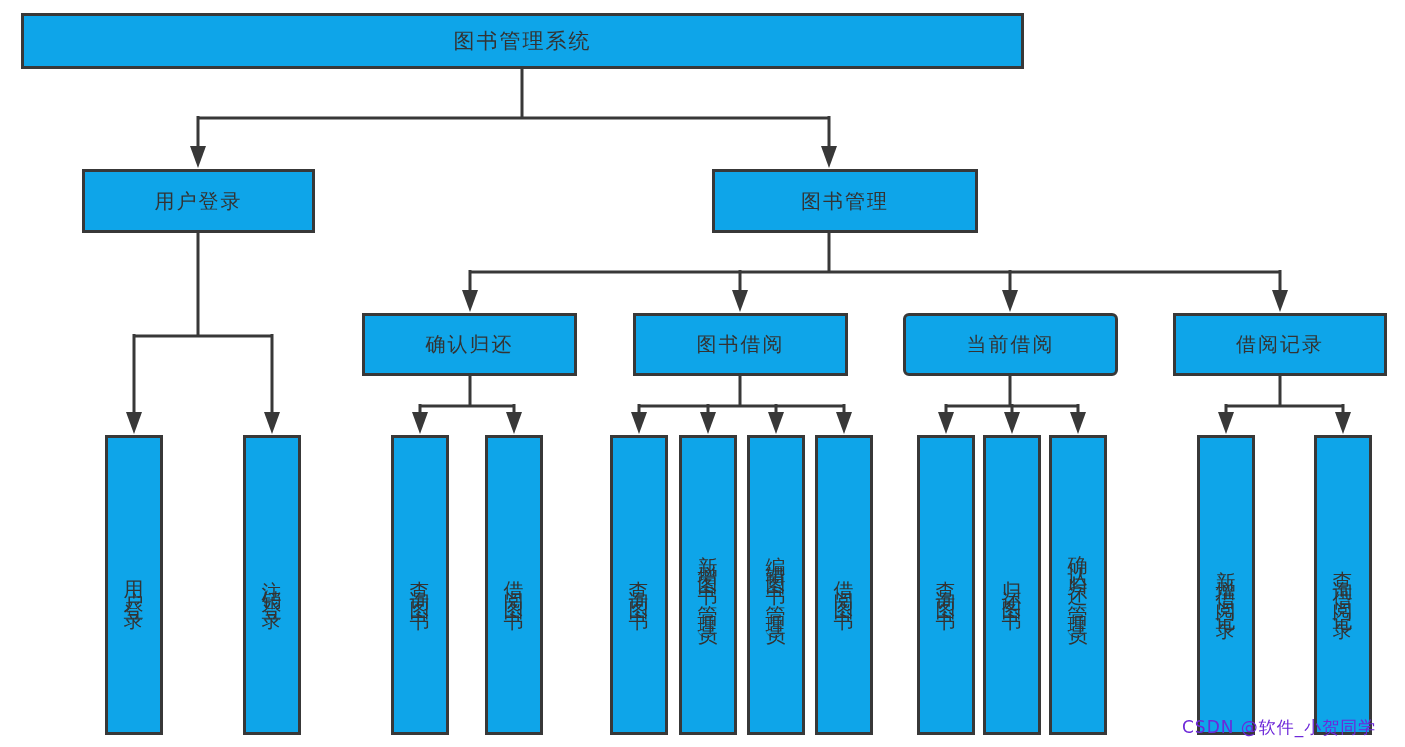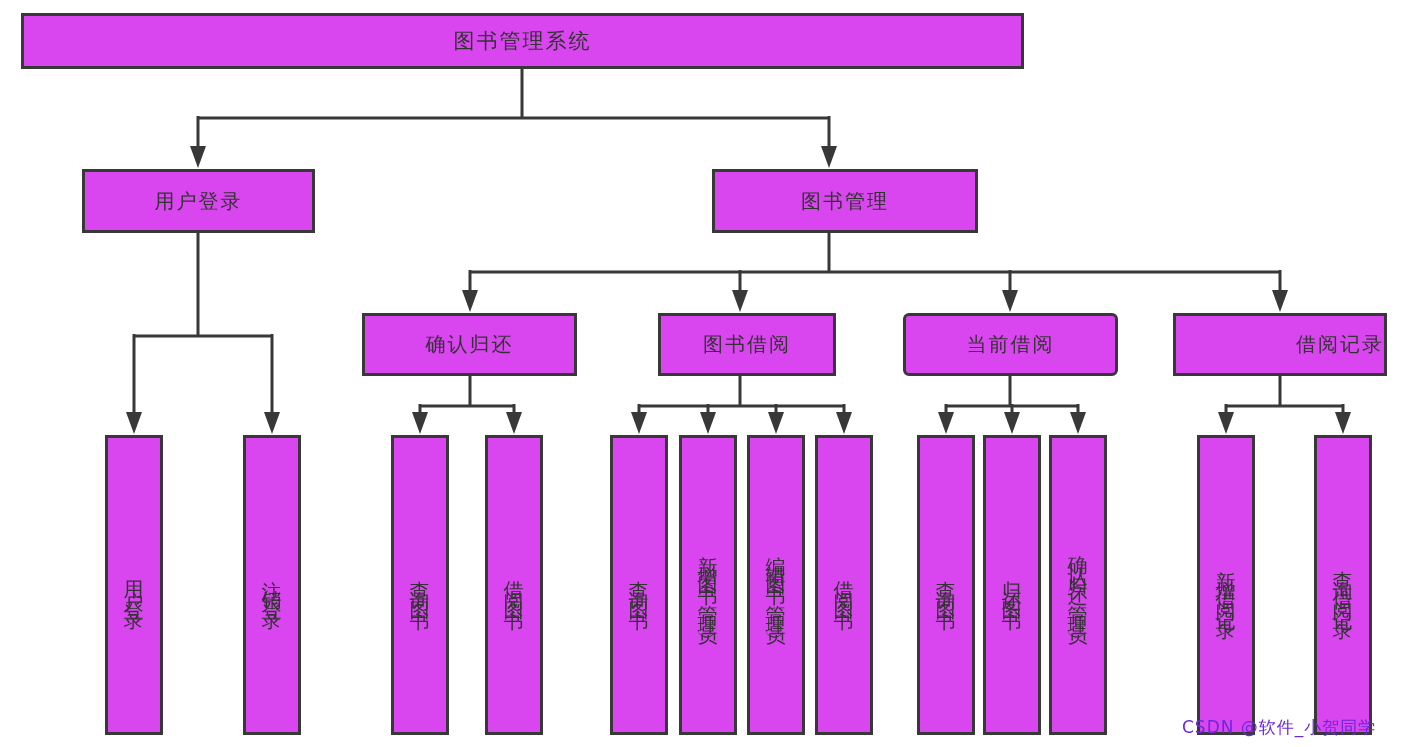--- a/index.html
+++ b/index.html
@@ -14,21 +14,21 @@
   .connectors {
     position: absolute;
     left: 0; top: 0;
     width: 1405px; height: 747px;
     pointer-events: none;
   }
   .node {
     position: absolute;
     box-sizing: border-box;
     border: 3px solid #383838;
-    background: #d946ef;
+    background: #0ea5e9;
     display: flex;
     align-items: center;
     justify-content: center;
     color: #333333;
     z-index: 2;
   }
   .node .h-label {
     font-size: 20px;
     letter-spacing: 2px;
     white-space: nowrap;
@@ -98,27 +98,27 @@
   <div class="node" style="left:82px; top:169px; width:233px; height:64px;">
     <span class="h-label">用户登录</span>
   </div>
   <div class="node" style="left:712px; top:169px; width:266px; height:64px;text-align:right;">
     <span class="h-label">图书管理</span>
   </div>
 
   <div class="node" style="left:362px; top:313px; width:215px; height:63px;">
     <span class="h-label">确认归还</span>
   </div>
-  <div class="node" style="left:633px; top:313px; width:178px; height:63px;margin-left:25px;">
+  <div class="node" style="left:633px; top:313px; width:215px; height:63px;">
     <span class="h-label">图书借阅</span>
   </div>
   <div class="node" style="left:903px; top:313px; width:215px; height:63px;border-radius:6px;">
     <span class="h-label">当前借阅</span>
   </div>
-  <div class="node" style="left:1173px; top:313px; width:214px; height:63px;justify-content:flex-end;">
+  <div class="node" style="left:1173px; top:313px; width:214px; height:63px;">
     <span class="h-label">借阅记录</span>
   </div>
 
   <div class="node leaf" style="left:105px; top:435px; width:58px; height:300px;">
     <span class="v-label">用户登录</span>
   </div>
   <div class="node leaf" style="left:243px; top:435px; width:58px; height:300px;">
     <span class="v-label">注销登录</span>
   </div>
 

